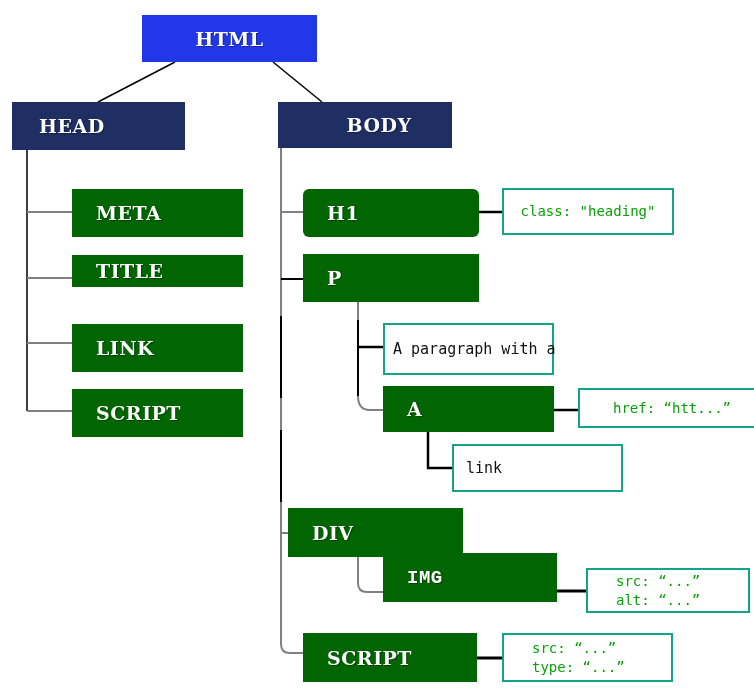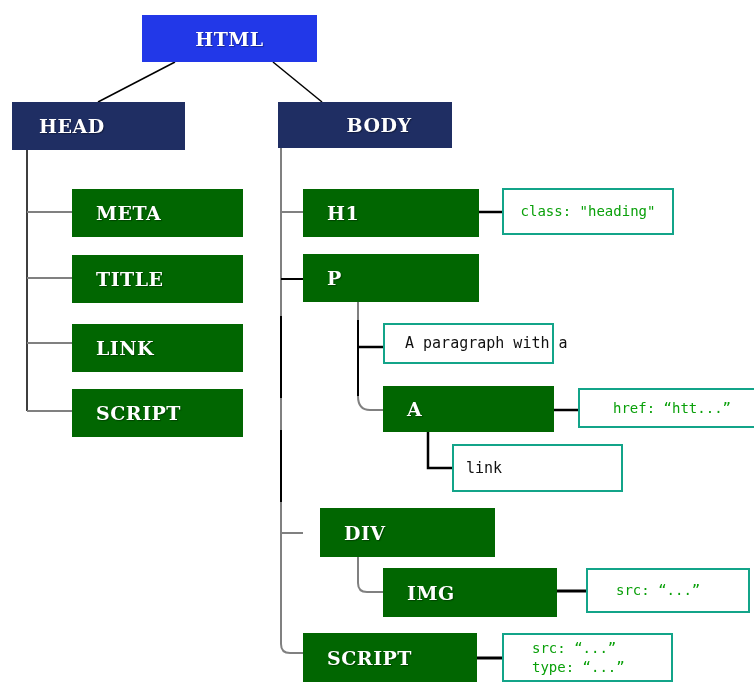--- a/index.html
+++ b/index.html
@@ -86,64 +86,65 @@
   <div class="node navy padded" style="left:12px;top:102px;width:173px;height:48px;">
     <span>HEAD</span>
   </div>
   <div class="node navy center" style="left:278px;top:102px;width:174px;height:46px;">
     <span>BODY</span>
   </div>
 
   <div class="node green" style="left:72px;top:189px;width:171px;height:48px;">
     <span>META</span>
   </div>
-  <div class="node green" style="left:72px;top:255px;width:171px;height:48px;">
+  <div class="node green" style="left:72px;top:255px;width:171px;height:32px;">
     <span>TITLE</span>
   </div>
   <div class="node green" style="left:72px;top:324px;width:171px;height:48px;">
     <span>LINK</span>
   </div>
   <div class="node green" style="left:72px;top:389px;width:171px;height:48px;">
     <span>SCRIPT</span>
   </div>
 
-  <div class="node green" style="left:303px;top:189px;width:176px;height:48px;">
+  <div class="node green" style="left:303px;top:189px;width:176px;height:48px;border-radius:6px;">
     <span>H1</span>
   </div>
   <div class="ann center" style="left:502px;top:188px;width:172px;height:47px;">
     <span class="line">class: "heading"</span>
   </div>
 
   <div class="node green" style="left:303px;top:254px;width:176px;height:48px;">
     <span>P</span>
   </div>
-  <div class="ann dark" style="left:383px;top:323px;width:171px;height:41px;padding-left:20px;font-size:15px;">
+  <div class="ann dark" style="left:383px;top:323px;width:171px;height:52px;padding-left:8px;font-size:15px;">
     <span class="line">A paragraph with a</span>
   </div>
 
   <div class="node green" style="left:383px;top:386px;width:171px;height:46px;">
     <span>A</span>
   </div>
   <div class="ann center" style="left:578px;top:388px;width:188px;height:40px;">
     <span class="line">href: “htt...”</span>
   </div>
 
   <div class="ann dark" style="left:452px;top:444px;width:171px;height:48px;padding-left:12px;font-size:15px;">
     <span class="line">link</span>
   </div>
 
-  <div class="node green" style="left:320px;top:508px;width:175px;height:49px;">
+  <div class="node green" style="left:288px;top:508px;width:175px;height:49px;">
     <span>DIV</span>
   </div>
 
-  <div class="node green" style="left:383px;top:568px;width:174px;height:49px;">
+  <div class="node green" style="left:383px;top:553px;width:174px;height:49px;font-family:Liberation Mono, monospace;">
     <span>IMG</span>
   </div>
   <div class="ann" style="left:586px;top:568px;width:164px;height:45px;padding-left:28px;">
     <span class="line">src: “...”</span>
+    <span class="line">alt: “...”</span>
   </div>
 
   <div class="node green" style="left:303px;top:633px;width:174px;height:49px;">
     <span>SCRIPT</span>
   </div>
   <div class="ann" style="left:502px;top:633px;width:171px;height:49px;padding-left:28px;">
     <span class="line">src: “...”</span>
     <span class="line">type: “...”</span>
   </div>
 

